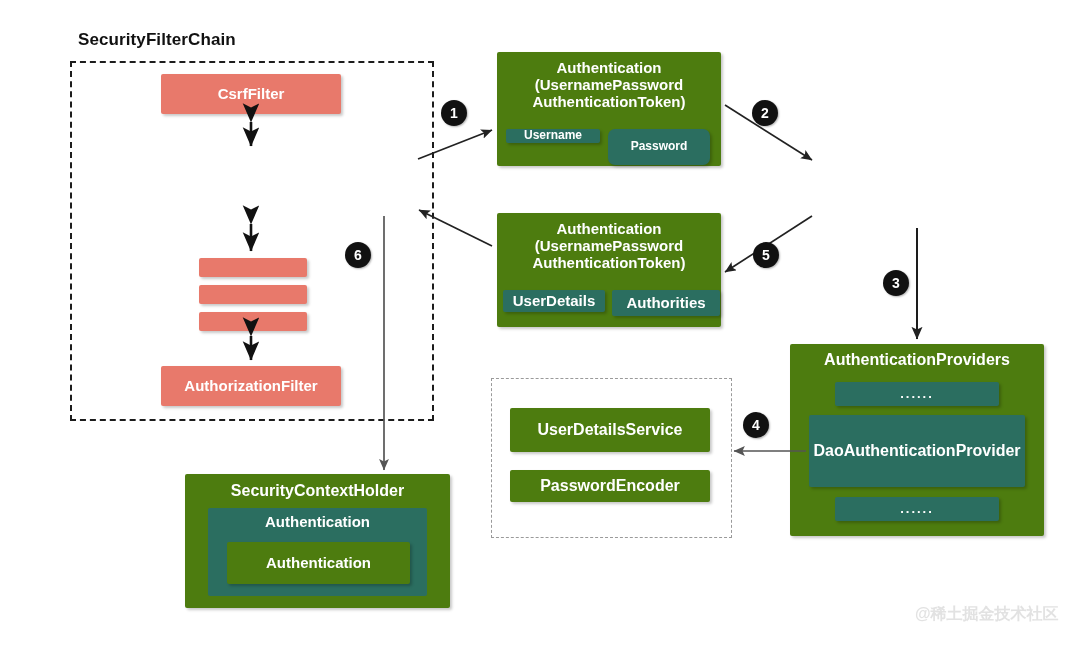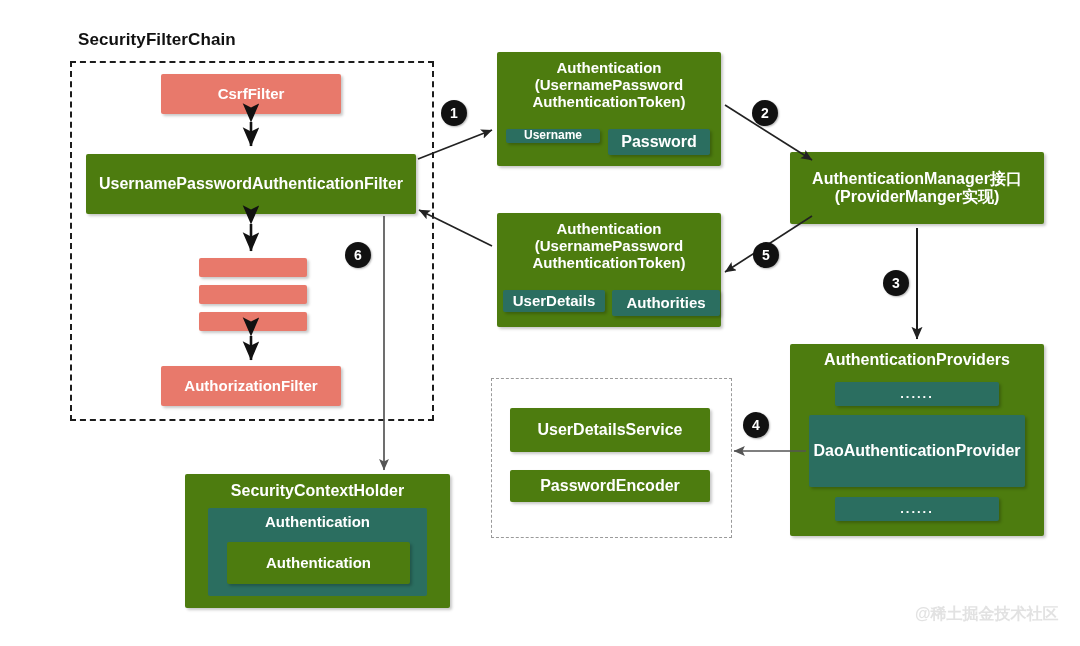--- a/index.html
+++ b/index.html
@@ -35,48 +35,43 @@
 </head>
 <body>
 
 <div id="canvas">
 
   <div class="chain-title" style="left:56px;top:30px;">SecurityFilterChain</div>
   <div class="dashed" style="left:48px;top:61px;width:364px;height:360px;"></div>
 
   <div class="box red" style="left:139px;top:74px;width:180px;height:40px;font-size:15px;">CsrfFilter</div>
 
-  <div class="box blue" style="left:64px;top:154px;width:330px;height:60px;font-size:16px;">UsernamePasswordAuthenticationFilter</div>
 
   <div class="box red" style="left:177px;top:258px;width:108px;height:19px;"></div>
   <div class="box red" style="left:177px;top:285px;width:108px;height:19px;"></div>
   <div class="box red" style="left:177px;top:312px;width:108px;height:19px;"></div>
 
   <div class="box red" style="left:139px;top:366px;width:180px;height:40px;font-size:15px;">AuthorizationFilter</div>
 
   <div class="box blue multiline" style="left:475px;top:52px;width:224px;height:114px;font-size:15px;padding-top:8px;justify-content:flex-start;">
     <div>Authentication</div>
     <div>(UsernamePassword</div>
     <div>AuthenticationToken)</div>
   </div>
   <div class="box teal" style="left:484px;top:129px;width:94px;height:14px;font-size:12px;">Username</div>
-  <div class="box teal" style="left:586px;top:129px;width:102px;height:26px;font-size:16px;">Password</div>
+  <div class="box teal" style="left:586px;top:129px;width:102px;height:36px;font-size:12px;border-radius:7px;">Password</div>
 
   <div class="box blue multiline" style="left:475px;top:213px;width:224px;height:114px;font-size:15px;padding-top:8px;justify-content:flex-start;">
     <div>Authentication</div>
     <div>(UsernamePassword</div>
     <div>AuthenticationToken)</div>
   </div>
   <div class="box teal" style="left:481px;top:290px;width:102px;height:22px;font-size:15px;">UserDetails</div>
   <div class="box teal" style="left:590px;top:290px;width:108px;height:26px;font-size:15px;">Authorities</div>
 
-  <div class="box blue multiline" style="left:768px;top:152px;width:254px;height:72px;font-size:16px;">
-    <div>AuthenticationManager接口</div>
-    <div>(ProviderManger实现)</div>
-  </div>
 
   <div class="box blue multiline" style="left:768px;top:344px;width:254px;height:192px;font-size:16px;justify-content:flex-start;padding-top:7px;">
     <div>AuthenticationProviders</div>
   </div>
   <div class="box teal dots" style="left:813px;top:382px;width:164px;height:24px;">......</div>
   <div class="box teal" style="left:787px;top:415px;width:216px;height:72px;font-size:16px;">DaoAuthenticationProvider</div>
   <div class="box teal dots" style="left:813px;top:497px;width:164px;height:24px;">......</div>
 
   <div class="dashed thin" style="left:469px;top:378px;width:241px;height:160px;"></div>
   <div class="box blue" style="left:488px;top:408px;width:200px;height:44px;font-size:16px;">UserDetailsService</div>

